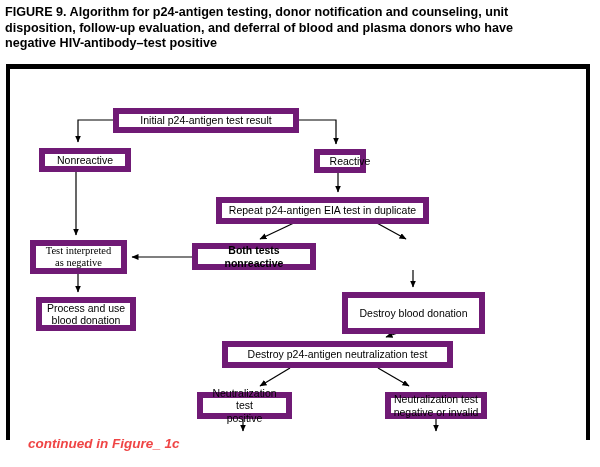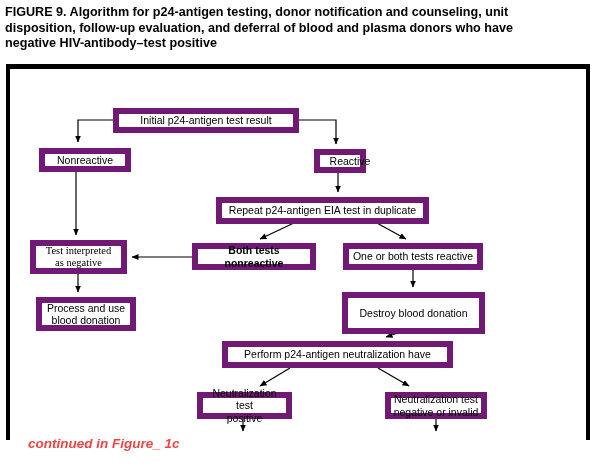--- a/index.html
+++ b/index.html
@@ -107,28 +107,27 @@
 
   <div class="node" style="left:314px; top:149px; width:52px; height:24px;padding-left:20px;">Reactive</div>
 
   <div class="node" style="left:216px; top:197px; width:213px; height:27px;">Repeat p24-antigen EIA test in duplicate</div>
 
   <div class="node" style="left:30px; top:240px; width:97px; height:34px;font-family:Liberation Serif, serif;">Test interpreted
 as negative</div>
 
   <div class="node" style="left:192px; top:243px; width:124px; height:27px;font-weight:bold;">Both tests nonreactive</div>
 
-  <div class="node" style="left:343px; top:243px; width:140px; height:27px;">One or both tests reactive</div>
 
   <div class="node" style="left:36px; top:297px; width:100px; height:34px;">Process and use
 blood donation</div>
 
   <div class="node" style="left:342px; top:292px; width:143px; height:42px;">Destroy blood donation</div>
 
-  <div class="node" style="left:222px; top:341px; width:231px; height:27px;">Perform p24-antigen neutralization have</div>
+  <div class="node" style="left:222px; top:341px; width:231px; height:27px;">Destroy p24-antigen neutralization test</div>
 
   <div class="node" style="left:197px; top:392px; width:95px; height:27px;">Neutralization test
 positive</div>
 
   <div class="node" style="left:385px; top:392px; width:102px; height:27px;">Neutralization test
 negative or invalid</div>
 
   <div class="continued-note">continued in Figure_ 1c</div>
 
 </div>

